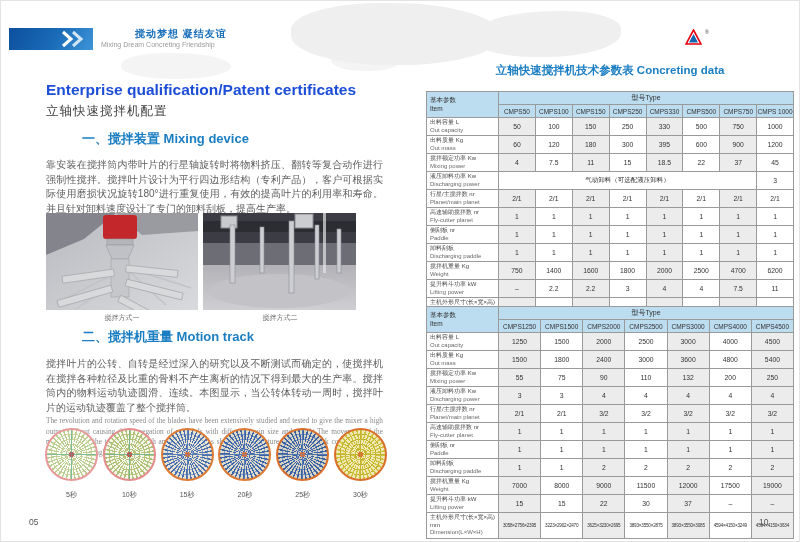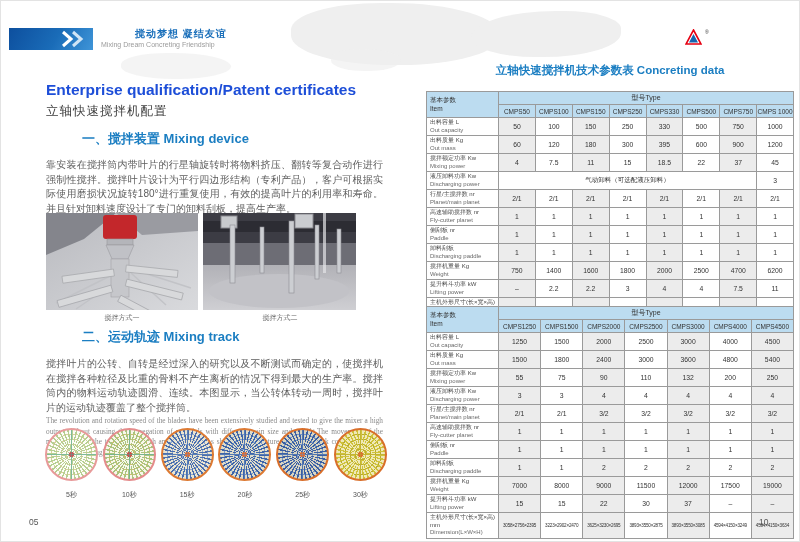--- a/index.html
+++ b/index.html
@@ -168,21 +168,21 @@
         <rect x="112" y="12" width="4" height="54"></rect>
         <rect x="134" y="16" width="4" height="44"></rect>
       </g>
       <rect x="120" y="0" width="3" height="60" fill="#e4e4e7" opacity="0.7"></rect>
     </svg>
   </div>
 
   <div class="caption cap1">搅拌方式一</div>
   <div class="caption cap2">搅拌方式二</div>
 
-  <div class="sec-head sh2">二、运动轨迹 Mixing track</div>
+  <div class="sec-head sh2">二、搅拌机重量 Motion track</div>
   <div class="para p2">
     <span class="cn">搅拌叶片的公转、自转是经过深入的研究以及不断测试而确定的，使搅拌机在搅拌各种粒径及比重的骨料不产生离析的情况下得到最大的生产率。搅拌筒内的物料运动轨迹圆滑、连续。本图显示，当公转体转动一周时，搅拌叶片的运动轨迹覆盖了整个搅拌筒。</span>
     <span class="en">The revolution and rotation speed of the blades have been extensively studied and tested to give the mixer a high output without causing the segregation of materials with different grain size and weight.The movement of the material inside the trough is smooth and continuous.As shown in the picture,the blades track covers the whole bottom of the trough after a cycle.</span>
   </div>
 
   <div class="tracks">
     <div class="track-item">
       <div class="track t1"></div>
       <div class="track-label">5秒</div>
     </div>

